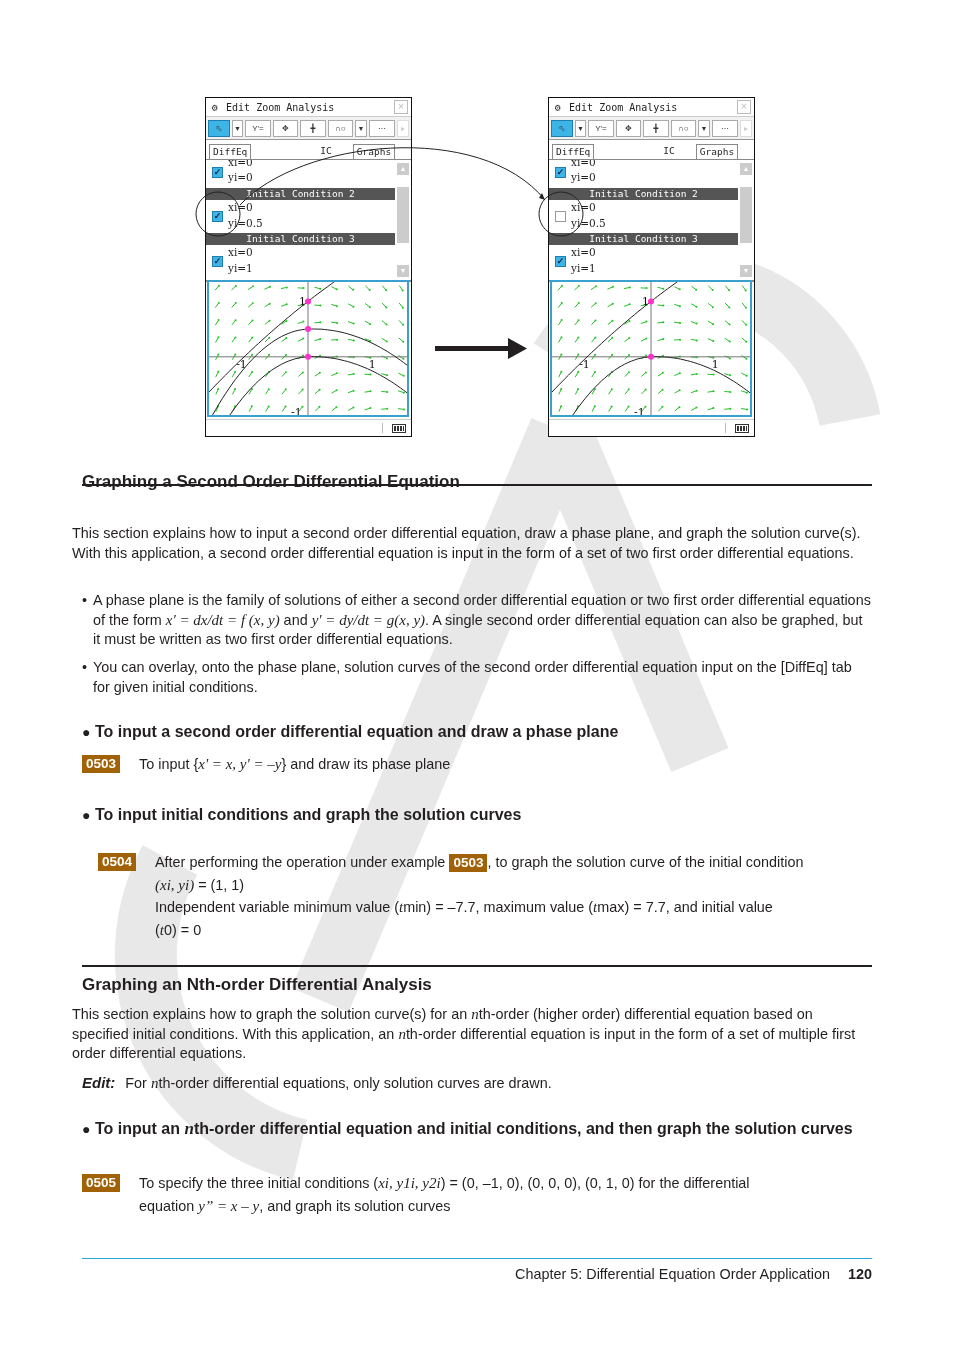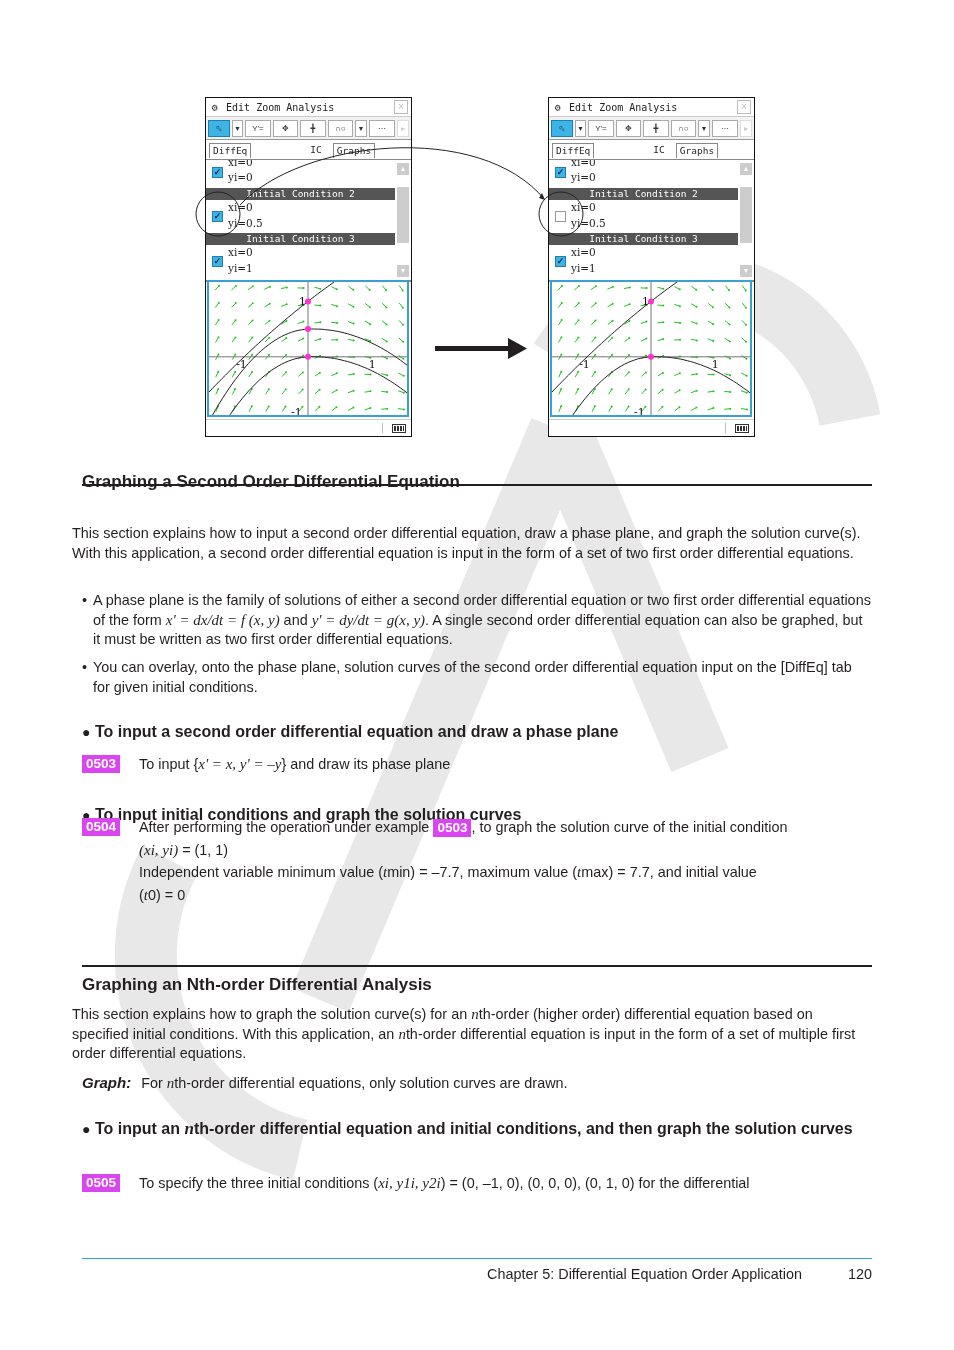--- a/index.html
+++ b/index.html
@@ -14,21 +14,21 @@
   .calc .menubar span { margin-right: 6px; }
   .calc .menubar .gear { font-size: 10px; margin-right: 8px; }
   .calc .closebox { position: absolute; right: 3px; top: 2px; width: 12px; height: 12px; border: 1px solid #bbb; font-size: 10px; line-height: 11px; text-align: center; color: #bbb; }
   .calc .toolbar { height: 22px; display: flex; align-items: center; padding: 0 2px; gap: 2px; background: #f2f2f2; border-bottom: 1px solid #999; }
   .calc .tb { height: 17px; border: 1px solid #aaa; background: #fff; font-size: 8px; display: flex; align-items: center; justify-content: center; color: #333; box-sizing: border-box; }
   .calc .tb.sel { background: #3db4e6; border-color: #1e7fae; width: 22px; }
   .calc .tb.dd { width: 12px; font-size: 7px; }
   .calc .tb.w { width: 26px; }
   .calc .tb.wide { width: 27px; }
   .calc .tb.dis { width: 12px; color: #ccc; border-color: #ddd; }
-  .calc .tabs { height: 16px; display: flex; align-items: flex-start; padding-left: 3px; margin-top: 3px; font-family: "DejaVu Sans Mono", monospace; font-size: 9.5px; border-bottom: 1px solid #888; }
+  .calc .tabs { height: 16px; display: flex; align-items: center; padding-left: 3px; margin-top: 3px; font-family: "DejaVu Sans Mono", monospace; font-size: 9.5px; border-bottom: 1px solid #888; gap: 10px; }
   .calc .tab { padding: 0 3px; border: 1px solid #888; border-bottom: none; background: #fff; margin-right: 1px; height: 14px; line-height: 14px; }
   .calc .tab.active { border: none; padding: 0 10px; margin-left: 48px; }
   .calc .iclist { position: relative; height: 120px; overflow: hidden; border-bottom: 2px solid #888; }
   .calc .icrow { position: absolute; left: 0; right: 14px; font-family: "DejaVu Serif", serif; font-size: 10.5px; }
   .calc .icline { position: absolute; left: 22px; }
   .calc .cb { position: absolute; left: 6px; width: 11px; height: 11px; border: 1px solid #999; background: #fff; box-sizing: border-box; font-size: 9px; line-height: 9px; text-align: center; color: #124; font-weight: bold; }
   .calc .cb.on { background: #3db4e6; border-color: #1e7fae; }
   .calc .ichead { position: absolute; left: 0; right: 16px; height: 12px; background: #555; color: #fff; font-size: 9.5px; font-family: "DejaVu Sans Mono", monospace; text-align: center; line-height: 12px; }
   .calc .scroll { position: absolute; right: 2px; top: 3px; width: 12px; bottom: 3px; }
   .calc .scroll .up, .calc .scroll .down { position: absolute; left: 0; width: 12px; height: 12px; background: #ccc; font-size: 7px; color: #fff; text-align: center; line-height: 12px; }
@@ -45,29 +45,29 @@
 
   
   .rule { position: absolute; left: 82px; width: 790px; height: 2px; background: #231f20; }
   .h2 { position: absolute; left: 82px; font-size: 17px; font-weight: bold; color: #231f20; }
   .p { position: absolute; left: 72px; width: 790px; font-size: 14.4px; line-height: 19.5px; }
   .bullet { position: absolute; left: 82px; width: 790px; font-size: 14.4px; line-height: 19.5px; padding-left: 11px; box-sizing: border-box; }
   .bullet .dot { position: absolute; left: 0; top: 0; }
   .h3 { position: absolute; left: 82px; width: 800px; font-size: 16px; font-weight: bold; line-height: 22px; padding-left: 13px; box-sizing: border-box; }
   .h3 .dot { position: absolute; left: 0; top: 0; font-size: 14px; }
   .ex { position: absolute; left: 82px; width: 790px; font-size: 14.4px; line-height: 22.5px; }
-  .badge { display: inline-block; background: #d946ef; color: #fff; font-weight: bold; font-size: 13.5px; padding: 0 4px; line-height: 18px; }
+  .badge { display: inline-block; background: #a16207; color: #fff; font-weight: bold; font-size: 13.5px; padding: 0 4px; line-height: 18px; }
   .ex .badge.lead { position: absolute; left: 0; top: 2px; }
   .ex .body { margin-left: 57px; }
   .m { font-family: "Liberation Serif", serif; font-style: italic; font-size: 15px; }
   .note { position: absolute; left: 82px; font-size: 14.4px; }
   .note b { font-style: italic; font-size: 15px; margin-right: 10px; }
   .footer-rule { position: absolute; left: 82px; width: 790px; top: 1258px; height: 1px; background: #29a8d8; }
   .footer { position: absolute; right: 82px; top: 1266px; font-size: 14.4px; }
-  .footer .pg { margin-left: 46px; }
+  .footer .pg { margin-left: 18px; font-weight: bold; }
 </style>
 </head>
 <body>
 
 <svg class="watermark" viewBox="0 0 954 1350">
   <g fill="none" stroke="#e8e8e8" stroke-width="62">
     <path d="M 850 420 A 160 170 0 0 0 560 360"></path>
     <path d="M 560 430 L 320 1000"></path>
     <path d="M 560 430 L 700 760"></path>
     <path d="M 170 860 A 200 200 0 0 0 300 1150"></path>
@@ -628,45 +628,46 @@
   </div>
   <div class="ex" style="top:753px;">
     <span class="badge lead">0503</span>
     <div class="body"><span>To input {</span><span class="m">x' = x, y' = –y</span><span>} and draw its phase plane</span></div>
   </div>
 
   <div class="h3" style="top:804px;">
     <span class="dot">●</span>
     <span>To input initial conditions and graph the solution curves</span>
   </div>
-  <div class="ex" style="top:816px;">
+  <div class="ex" style="top:851px;margin-left:16px;">
     <span class="badge lead">0504</span>
     <div class="body">
       <div><span>After performing the operation under example </span><span class="badge">0503</span><span>, to graph the solution curve of the initial condition</span></div>
       <div><span class="m">(xi, yi)</span><span> = (1, 1)</span></div>
       <div><span>Independent variable minimum value (</span><span class="m">t</span><span>min) = –7.7, maximum value (</span><span class="m">t</span><span>max) = 7.7, and initial value</span></div>
       <div><span>(</span><span class="m">t</span><span>0) = 0</span></div>
     </div>
   </div>
 
   <div class="rule" style="top:965px;"></div>
   <div class="h2" style="top:975px;">Graphing an Nth-order Differential Analysis</div>
   <div class="p" style="top:1005px;"><span>This section explains how to graph the solution curve(s) for an </span><span class="m">n</span><span>th-order (higher order) differential equation based on specified initial conditions. With this application, an </span><span class="m">n</span><span>th-order differential equation is input in the form of a set of multiple first order differential equations.</span></div>
   <div class="note" style="top:1074px;">
-    <b>Graph:</b><span>For </span><span class="m">n</span><span>th-order differential equations, only solution curves are drawn.</span>
+    <b>Edit:</b><span>For </span><span class="m">n</span><span>th-order differential equations, only solution curves are drawn.</span>
   </div>
 
   <div class="h3" style="top:1118px;">
     <span class="dot">●</span>
     <span>To input an </span><span class="m" style="font-weight:bold; font-size:17px;">n</span><span>th-order differential equation and initial conditions, and then graph the solution curves</span>
   </div>
   <div class="ex" style="top:1172px;">
     <span class="badge lead">0505</span>
     <div class="body">
       <div><span>To specify the three initial conditions (</span><span class="m">xi, y1i, y2i</span><span>) = (0, –1, 0), (0, 0, 0), (0, 1, 0) for the differential</span></div>
+      <div><span>equation </span><span class="m">y” = x – y</span><span>, and graph its solution curves</span></div>
     </div>
   </div>
 
   <div class="footer-rule"></div>
   <div class="footer">
     <span>Chapter 5: Differential Equation Order Application</span><span class="pg">120</span>
   </div>
 
 </div>
 

